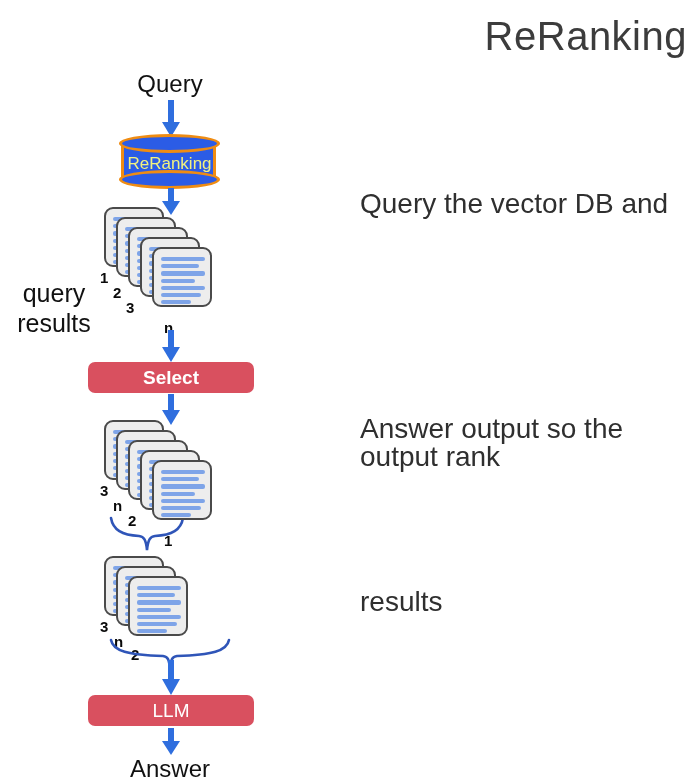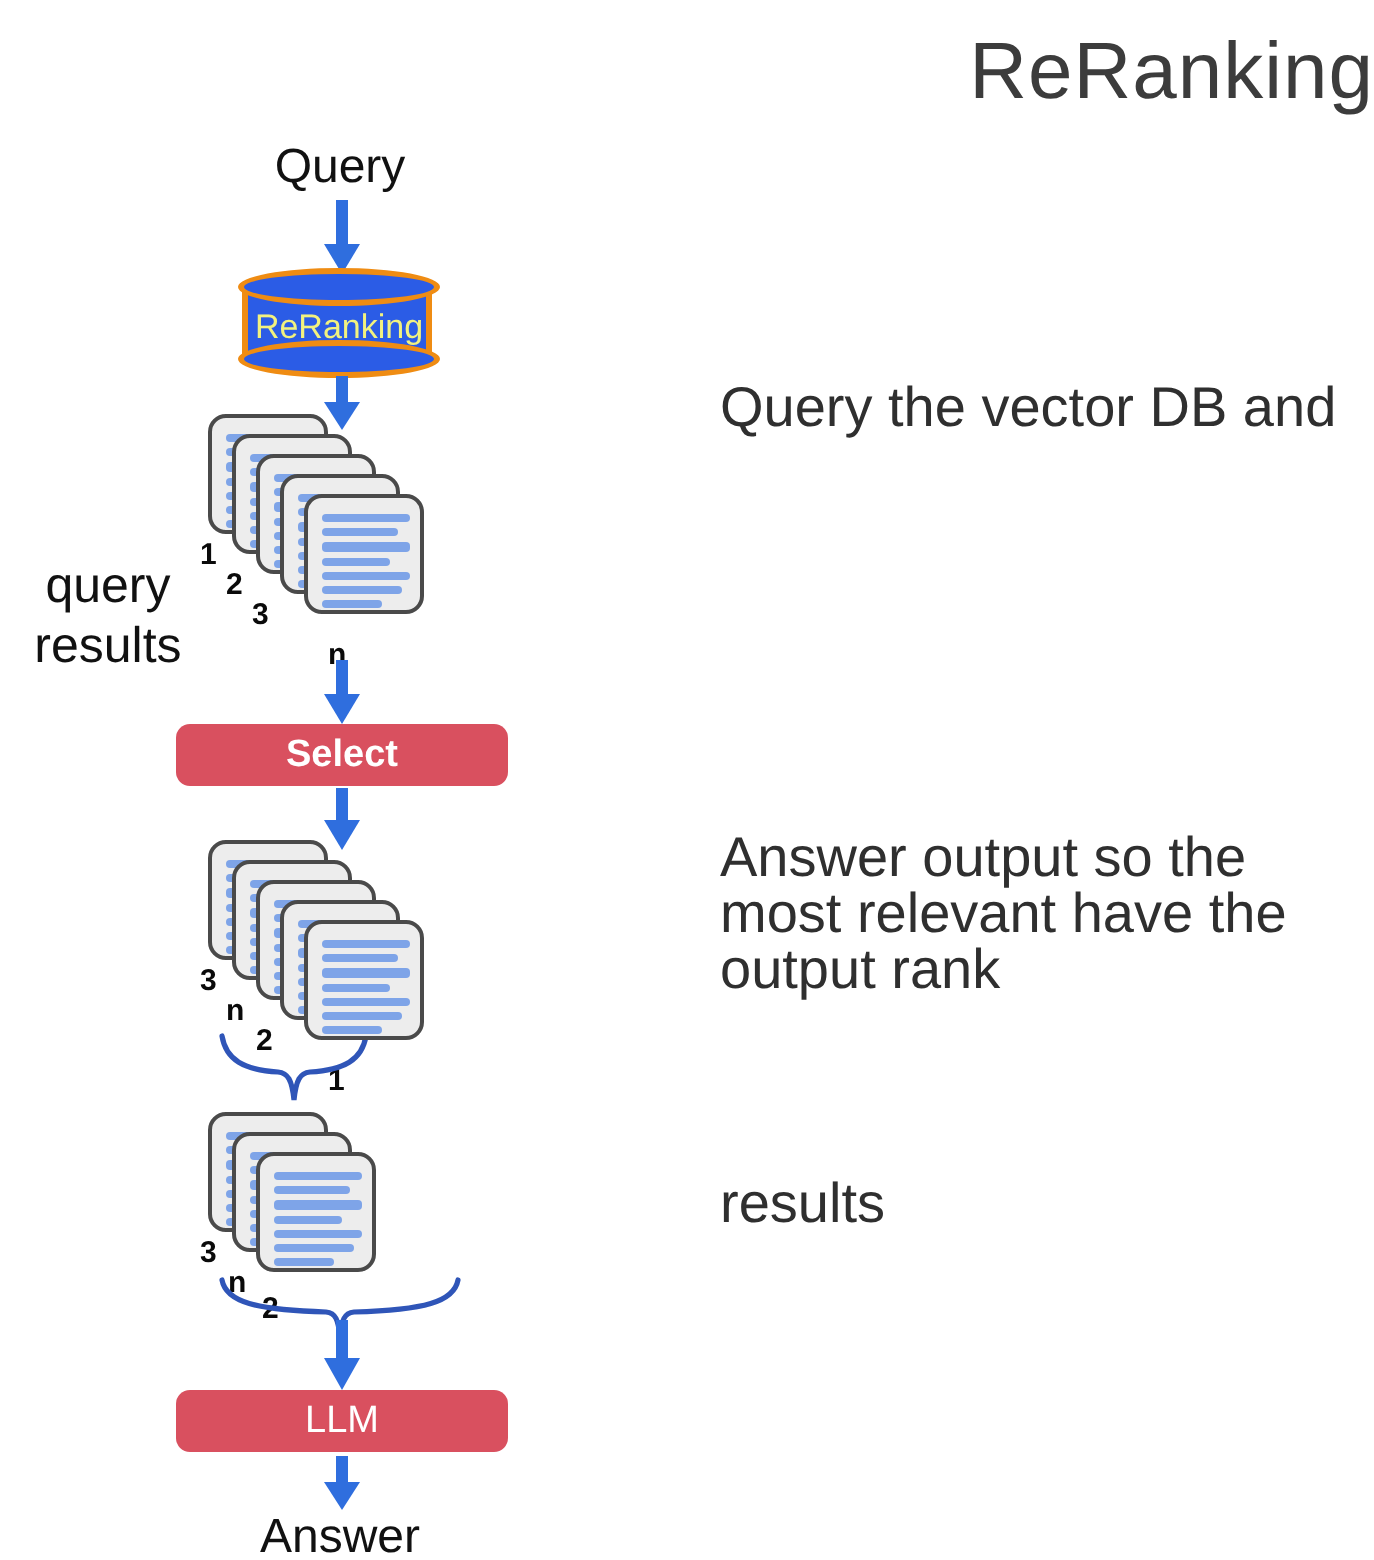--- a/index.html
+++ b/index.html
@@ -224,21 +224,20 @@
       <i style="left: 7px; top: 51.2px; width: 30px;"></i>
     </div>
     <div class="idx" style="left: -4px; top: 62px;">3</div>
     <div class="idx" style="left: 9px; top: 77px;">n</div>
     <div class="idx" style="left: 24px; top: 92px;">2</div>
     <div class="idx" style="left: 60px; top: 112px;">1</div>
   </div>
 
 <div class="abs desc" style="left:360px;top:415px;">
   <div>Answer output so the</div>
-  <div>most relevant have the</div>
   <div>output rank</div>
 </div>
 
 <div class="abs brace" style="left:108px;top:516px;">
   <svg width="80" height="36" viewBox="0 0 80 36">
     <path d="M3 2 C5 14, 14 19, 31 20 C36 20.5, 38 24, 39 34
              C40 24, 42 20.5, 47 20 C64 19, 73 14, 75 2" fill="none" stroke="#2f55b8" stroke-width="2.6" stroke-linecap="round"></path>
   </svg>
 </div>
 

